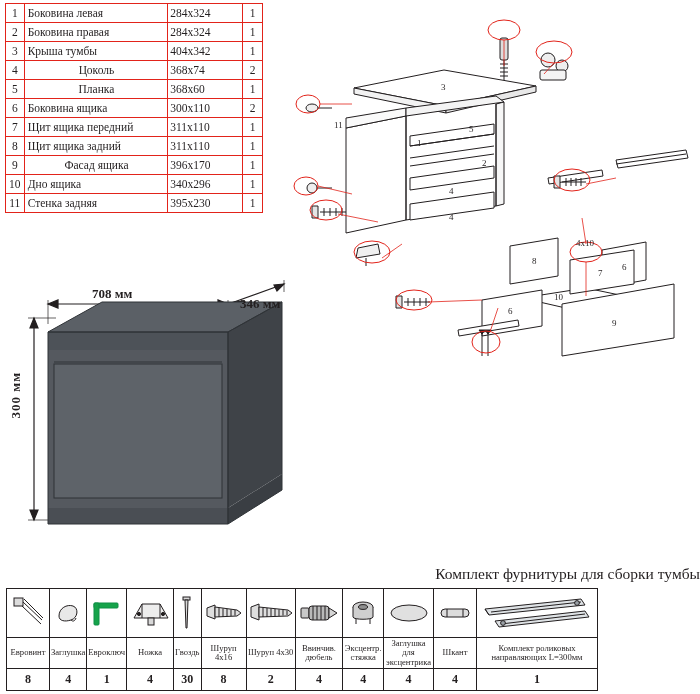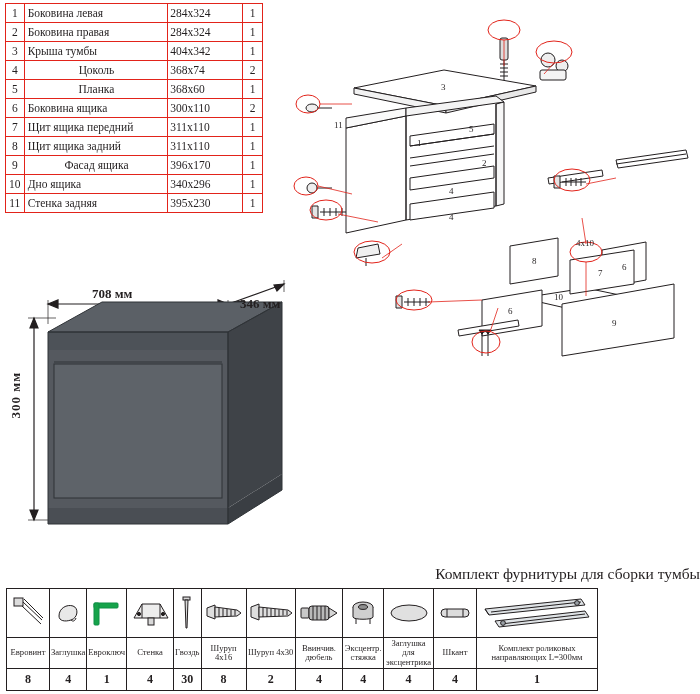--- a/index.html
+++ b/index.html
@@ -466,21 +466,21 @@
             <circle cx="22" cy="30" r="2.4" fill="#9aa0a6"></circle>
           </g>
             </svg>
         </div>
       </td>
     </tr>
     <tr class="names">
       <td>Евровинт</td>
       <td>Заглушка</td>
       <td>Евроключ</td>
-      <td>Стенка</td>
+      <td>Ножка</td>
       <td>Гвоздь</td>
       <td>Шуруп 4х16</td>
       <td>Шуруп 4х30</td>
       <td>Ввинчив. дюбель</td>
       <td>Эксцентр. стяжка</td>
       <td>Заглушка для эксцентрика</td>
       <td>Шкант</td>
       <td class="wide">Комплект роликовых направляющих L=300мм</td>
     </tr>
     <tr class="counts">

